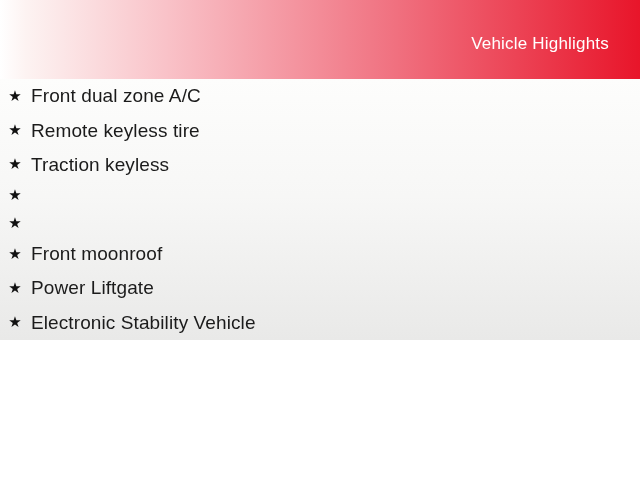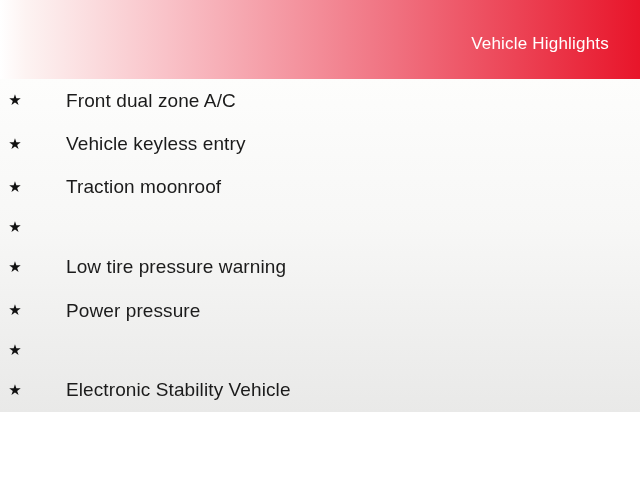--- a/index.html
+++ b/index.html
@@ -8,21 +8,21 @@
   }
   body {
     width: 640px;
     height: 480px;
     overflow: hidden;
     font-family: "Liberation Sans", sans-serif;
     background: #ffffff;
   }
   .slide {
     width: 640px;
-    height: 412px;
+    height: 340px;
     display: flex;
     flex-direction: column;
   }
   .header-banner {
     height: 79px;
     flex: 0 0 79px;
     background: linear-gradient(90deg, #ffffff 0%, #fdf3f2 4%, #f9c2c8 26%, #f0707f 62%, #e8152a 100%);
     display: flex;
     justify-content: flex-end;
     align-items: center;
@@ -54,55 +54,54 @@
     color: #111111;
     width: 14px;
     text-align: center;
     margin-right: 9px;
     transform: translateY(-1px);
   }
   .list-item-label {
     font-size: 19px;
     color: #1b1b1b;
     letter-spacing: 0.1px;
-    margin-left: 35px;
   }
 </style>
 </head>
 <body>
 
 <div class="slide">
   <div class="header-banner">
     <span class="page-title">Vehicle Highlights</span>
   </div>
   <div class="highlights-list">
       <div class="list-item">
     <span class="star-icon">★</span>
     <span class="list-item-label">Front dual zone A/C</span>
   </div>
       <div class="list-item">
     <span class="star-icon">★</span>
-    <span class="list-item-label">Vehicle keyless entry</span>
+    <span class="list-item-label">Remote keyless tire</span>
   </div>
       <div class="list-item">
     <span class="star-icon">★</span>
-    <span class="list-item-label">Traction moonroof</span>
+    <span class="list-item-label">Traction keyless</span>
   </div>
       <div class="list-item">
     <span class="star-icon">★</span>
   </div>
       <div class="list-item">
     <span class="star-icon">★</span>
-    <span class="list-item-label">Low tire pressure warning</span>
   </div>
       <div class="list-item">
     <span class="star-icon">★</span>
-    <span class="list-item-label">Power pressure</span>
+    <span class="list-item-label">Front moonroof</span>
   </div>
       <div class="list-item">
     <span class="star-icon">★</span>
+    <span class="list-item-label">Power Liftgate</span>
   </div>
       <div class="list-item">
     <span class="star-icon">★</span>
     <span class="list-item-label">Electronic Stability Vehicle</span>
   </div>
     </div>
 </div>
 
 </body></html>

